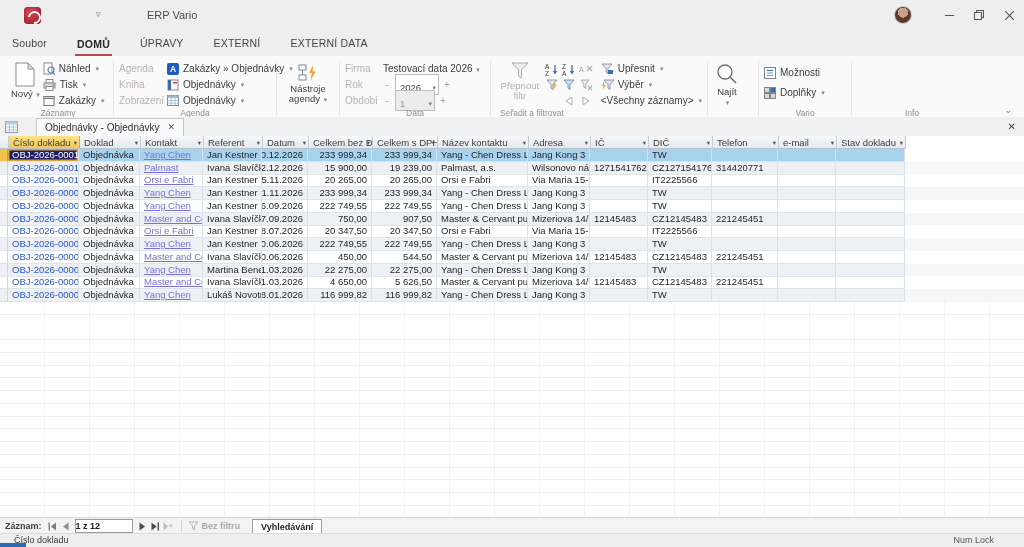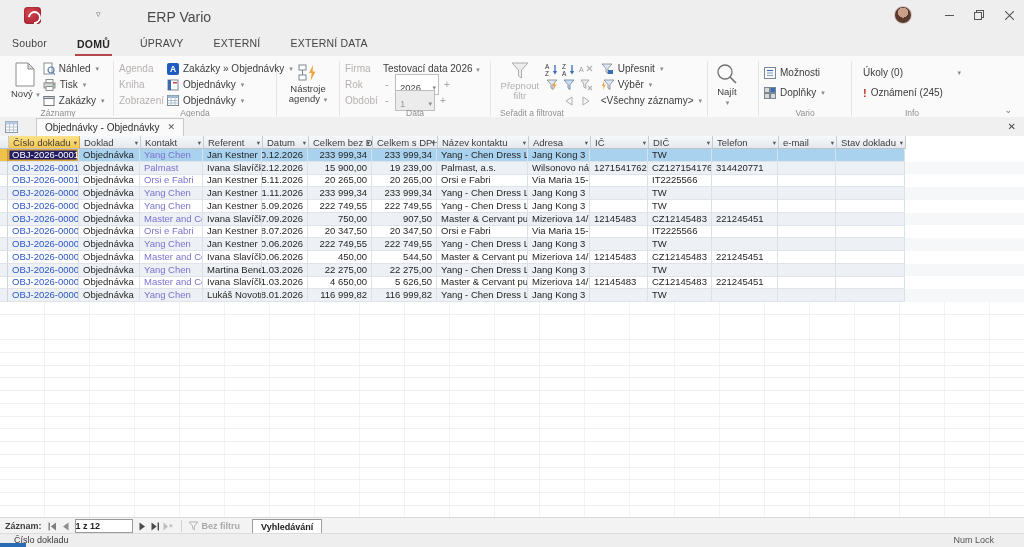--- a/index.html
+++ b/index.html
@@ -6,21 +6,21 @@
   .app{position:relative;width:1024px;height:547px;background:#fff;overflow:hidden;
        font-family:"Liberation Sans","DejaVu Sans",sans-serif;color:#333;
        -webkit-font-smoothing:antialiased;}
   
   .titlebar{position:absolute;top:0;left:0;right:0;height:30px;background:#efeeee;}
   .appicon{position:absolute;left:24px;top:7px;width:17px;height:17px;border-radius:4px;
            background:radial-gradient(circle at 35% 30%,#d6454f,#a01f2d);box-shadow:inset 0 0 2px #7e141f;}
   .appicon::after{content:"";position:absolute;left:4px;top:4px;width:9px;height:9px;border-radius:50%;
            border:2px solid #fff;border-left-color:transparent;transform:rotate(-40deg);}
   .qatarrow{position:absolute;left:96px;top:9px;font-size:9px;color:#777;}
-  .wintitle{position:absolute;left:147px;top:9px;font-size:14px;color:#4a4a4a;}
+  .wintitle{position:absolute;left:147px;top:9px;font-size:11px;color:#4a4a4a;}
   .winctl{position:absolute;right:0;top:0;height:30px;display:flex;align-items:center;}
   .avatar{width:16px;height:16px;border-radius:50%;margin-right:22px;
           background:radial-gradient(circle at 50% 35%,#c9a08a 0 38%,#5d3a2e 39% 100%);
           border:1px solid #cfc8c4;}
   .wbtn{width:30px;height:30px;display:flex;align-items:center;justify-content:center;color:#555;}
   .wbtn svg{display:block}
   
   .menubar{position:absolute;top:30px;left:0;right:0;height:26px;background:#efeeee;display:flex;
            align-items:flex-end;padding-left:10px;gap:26px;}
   .mtab{font-size:10.5px;color:#444;padding:0 2px 7px 2px;letter-spacing:.2px;}
@@ -69,21 +69,21 @@
         border-bottom:1px solid #b9c2cb;}
   .drow{display:flex;height:12.75px;background:#fff;}
   .drow.alt{background:#edf1f6;}
   .drow.sel{background:#a9d2ef;}
   .dcell{border-right:1px solid #dbe1e8;border-bottom:1px solid #dfe4ea;box-sizing:border-box;
          line-height:12px;padding:0 3px 0 4px;overflow:hidden;white-space:nowrap;color:#1f1f1f;
          display:flex;align-items:center;min-width:0;}
   .dcell.r{justify-content:flex-end;padding-right:4px;}
   .dcell.r span{flex-shrink:0;}
   .dcell.link{color:#2a56c6;}
-  .dcell.link2{color:#7a71cf;}
+  .dcell.link2{color:#7a71cf;text-decoration:underline;}
   .dcell.selcell{background:#211c63;color:#fff;box-shadow:inset 0 0 0 1.5px #d8a43c;}
   .rsel{width:8px;flex:0 0 8px;border-right:1px solid #cdd5dd;border-bottom:1px solid #dfe4ea;
         box-sizing:border-box;}
   .rsel.gold{background:#f0c24b;border-right-color:#c79a3f;}
   .rightstripes{position:absolute;left:905px;right:0;top:13px;height:153px;
       background:repeating-linear-gradient(180deg,#fff 0 12.75px,#f5f7f9 12.75px 25.5px);}
   .emptyarea{position:absolute;left:0;right:0;top:166px;bottom:0;background:#fff;
       background-image:repeating-linear-gradient(180deg,transparent 0 11.75px,#f0f0f0 11.75px 12.75px),
                        repeating-linear-gradient(90deg,transparent 0 44px,#f3f3f3 44px 45px);}
   
@@ -385,30 +385,20 @@
             </svg>
           <span>Doplňky</span>
             <span class="dd">▾</span>
         </div>
       </div>
       <div class="glabel">Vario</div>
     </div>
     <div class="rdiv"></div>
 
     <div class="rgroup" style="width:110px">
-      <div class="smallcol" style="padding-top:6px;gap:5px;width:100%">
-        <div class="rrow" style="justify-content:space-between;padding:0 6px">
-          <span>Úkoly (0)</span>
-            <span class="dd">▾</span>
-        </div>
-        <div class="rrow" style="padding:0 6px">
-          <span class="excl">!</span>
-          <span>Oznámení (245)</span>
-        </div>
-      </div>
       <div class="glabel">Info</div>
     </div>
 
     <span class="ribchev">⌄</span>
   </div>
 
   <div class="tabbar">
     <svg class="sheeticon" width="13" height="12">
         <rect x="0.5" y="0.5" width="12" height="11" fill="#fff" stroke="#8596a8"></rect>
         <rect x="0.5" y="0.5" width="12" height="3" fill="#b9cde4"></rect>

